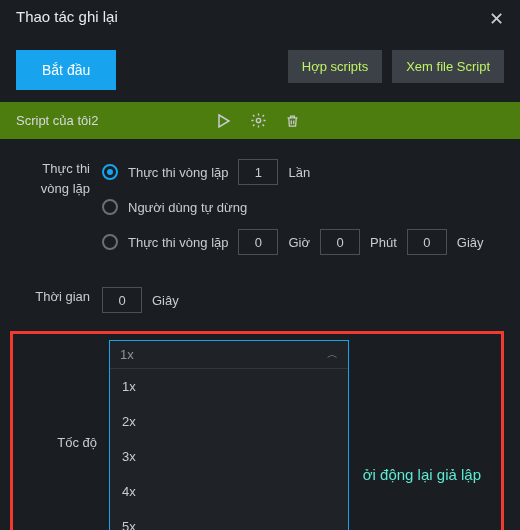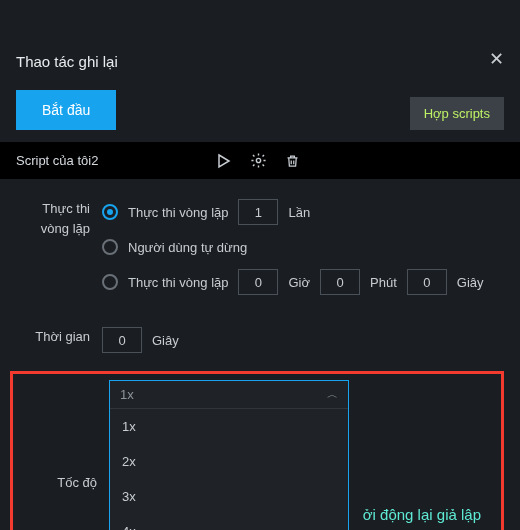--- a/index.html
+++ b/index.html
@@ -5,28 +5,27 @@
   * { box-sizing: border-box; margin: 0; padding: 0; }
   body {
     width: 520px; height: 530px;
     background: #1a1d21;
     font-family: "Segoe UI", Arial, sans-serif;
     font-size: 13px;
     color: #c8cdd2;
     overflow: hidden;
   }
   .titlebar {
-    display: flex; align-items: flex-end; justify-content: space-between;
+    display: flex; align-items: flex-start; justify-content: space-between;
     padding: 8px 16px;
-    margin-top: 40px;
   }
   .titlebar .title { font-size: 15px; color: #e8ecef; }
   .close-x { font-size: 18px; color: #c8cdd2; cursor: pointer; }
   .toolbar {
-    display: flex; align-items: flex-end; gap: 10px;
+    display: flex; align-items: flex-start; gap: 10px;
     padding: 12px 16px;
   }
   .btn-primary {
     background: #18a3ef;
     color: #fff;
     border: none;
     padding: 12px 26px;
     font-size: 14px;
     cursor: pointer;
   }
@@ -35,21 +34,21 @@
     background: #3c4148;
     color: #bef264;
     border: none;
     padding: 9px 14px;
     font-size: 13px;
     cursor: pointer;
   }
   .script-row {
     display: flex; align-items: center;
     padding: 10px 16px;
-    background: #000000;
+    background: #4d7c0f;
   }
   .script-name { flex: 0 0 200px; color: #d6dade; }
   .script-date { flex: 1; color: #c8cdd2; }
   .script-actions { display: flex; gap: 18px; align-items: center; }
   .icon { cursor: pointer; display: inline-flex; }
   .form-area { padding: 20px 16px 0 16px; }
   .form-row { display: flex; align-items: flex-start; margin-bottom: 18px; }
   .form-label { width: 86px; text-align: right; padding-right: 12px; color: #c8cdd2; line-height: 20px; }
   .form-ctrl { flex: 1; }
   .radio-line { display: flex; align-items: center; gap: 10px; margin-bottom: 14px; }
@@ -110,20 +109,21 @@
 
 <div class="titlebar">
   <span class="title">Thao tác ghi lại</span>
   <span class="close-x">✕</span>
 </div>
 
 <div class="toolbar">
   <button class="btn-primary">Bắt đầu</button>
   <div class="spacer"></div>
   <button class="btn-grey">Hợp scripts</button>
+  <button class="btn-grey">Xem file Script</button>
 </div>
 
 <div class="script-row">
   <span class="script-name">Script của tôi2</span>
   <div class="script-actions">
     <span class="icon">
       <svg width="16" height="16" viewBox="0 0 16 16">
           <path d="M3 2 L13 8 L3 14 Z" fill="none" stroke="#c8cdd2" stroke-width="1.5"></path>
         </svg>
     </span>

